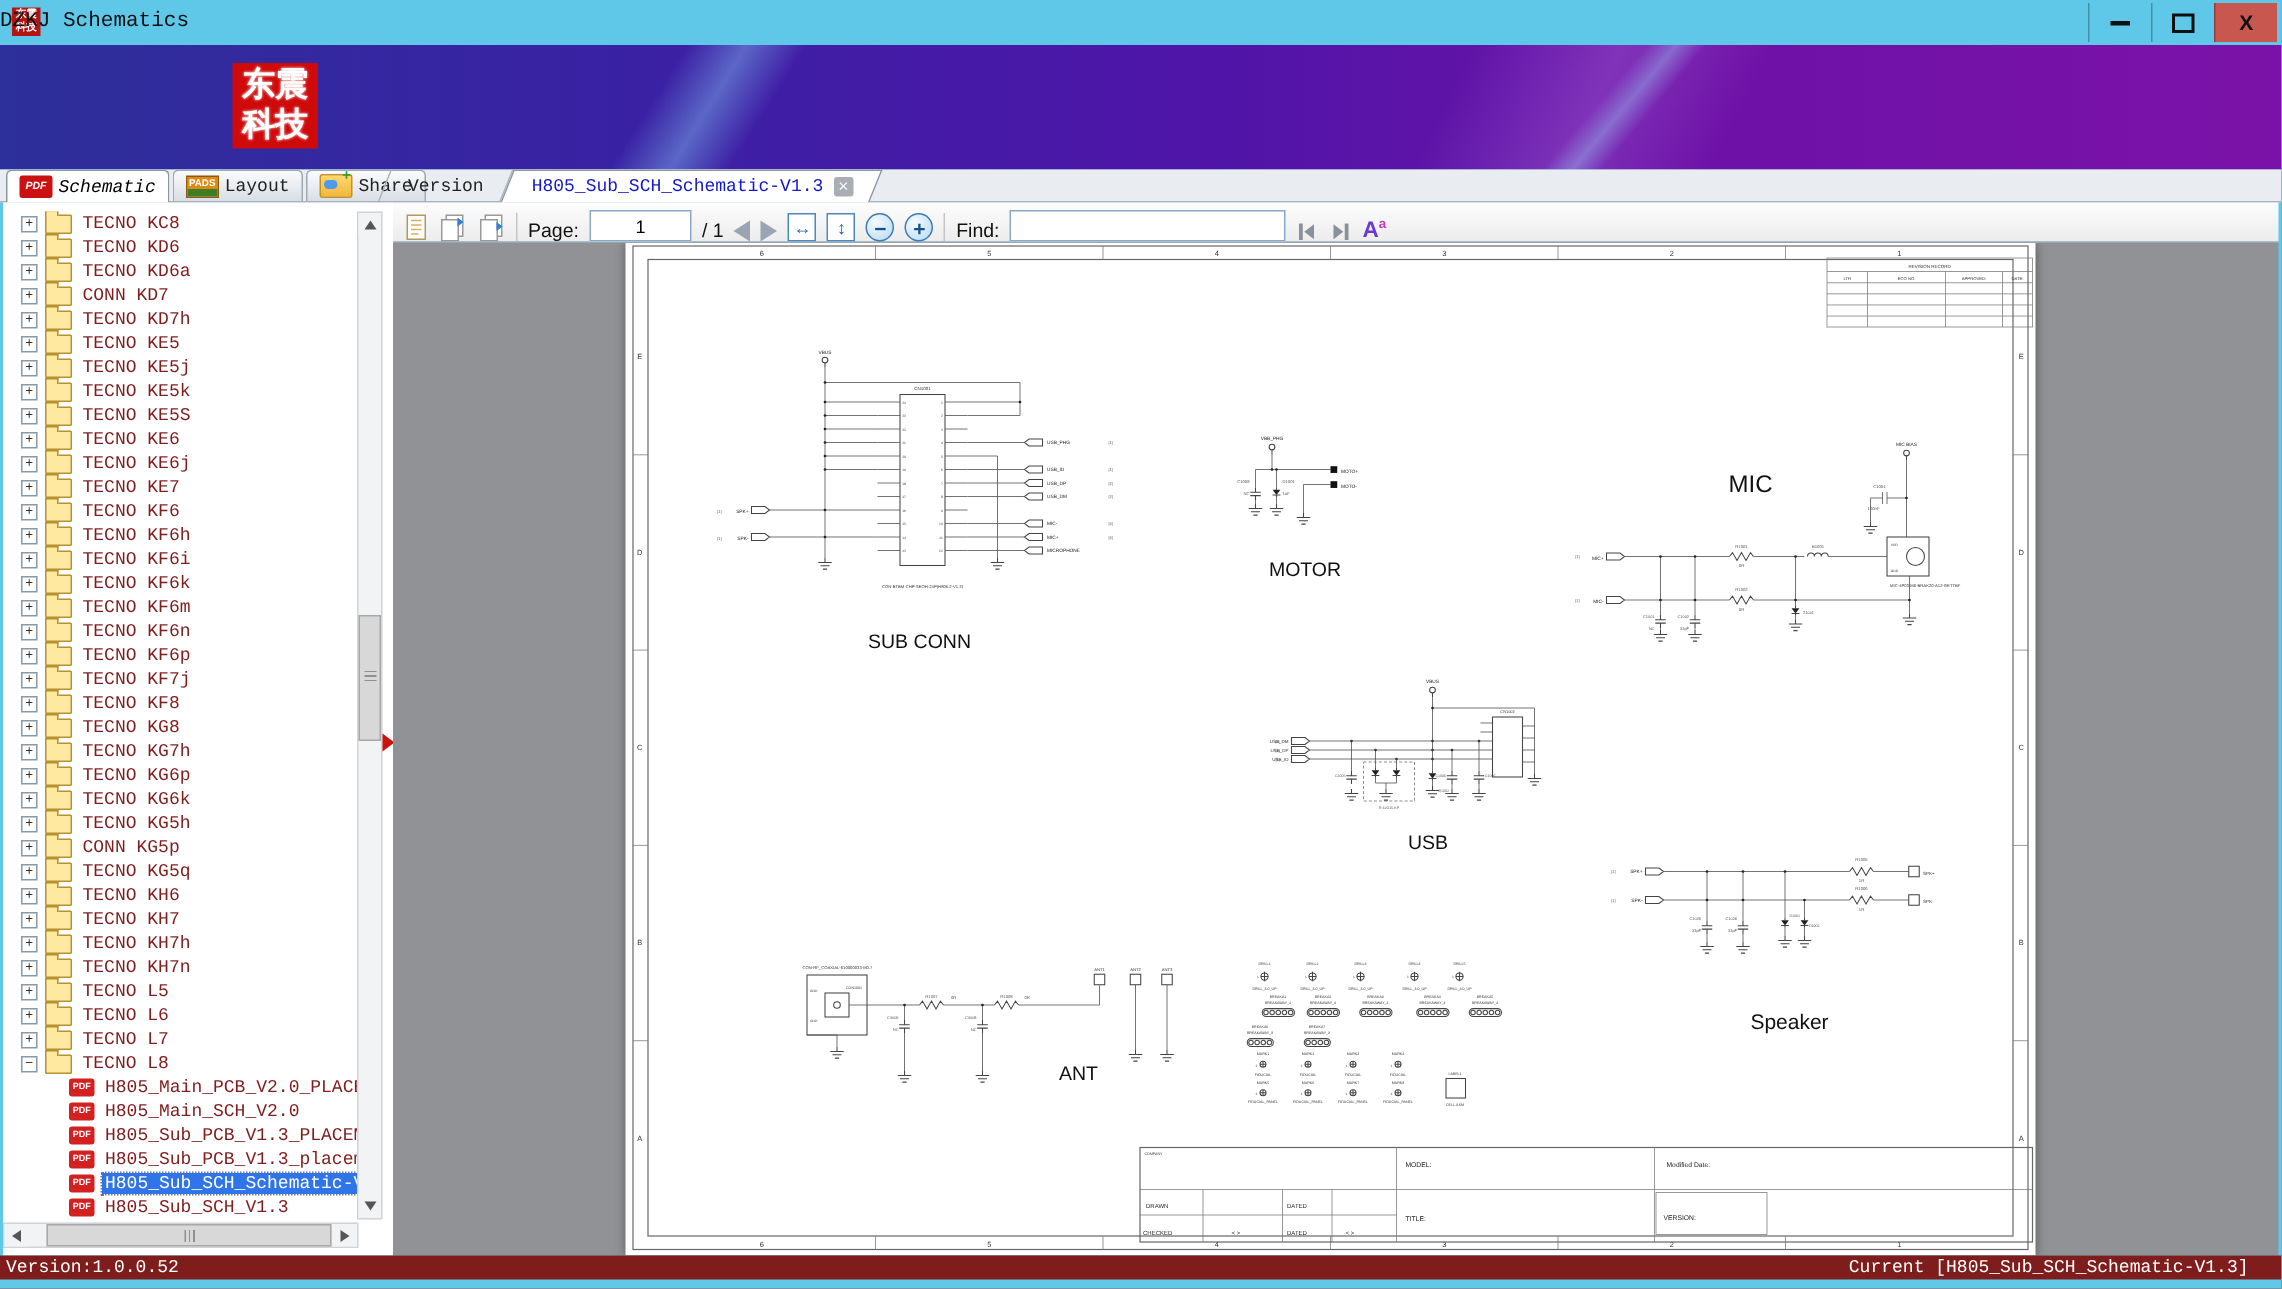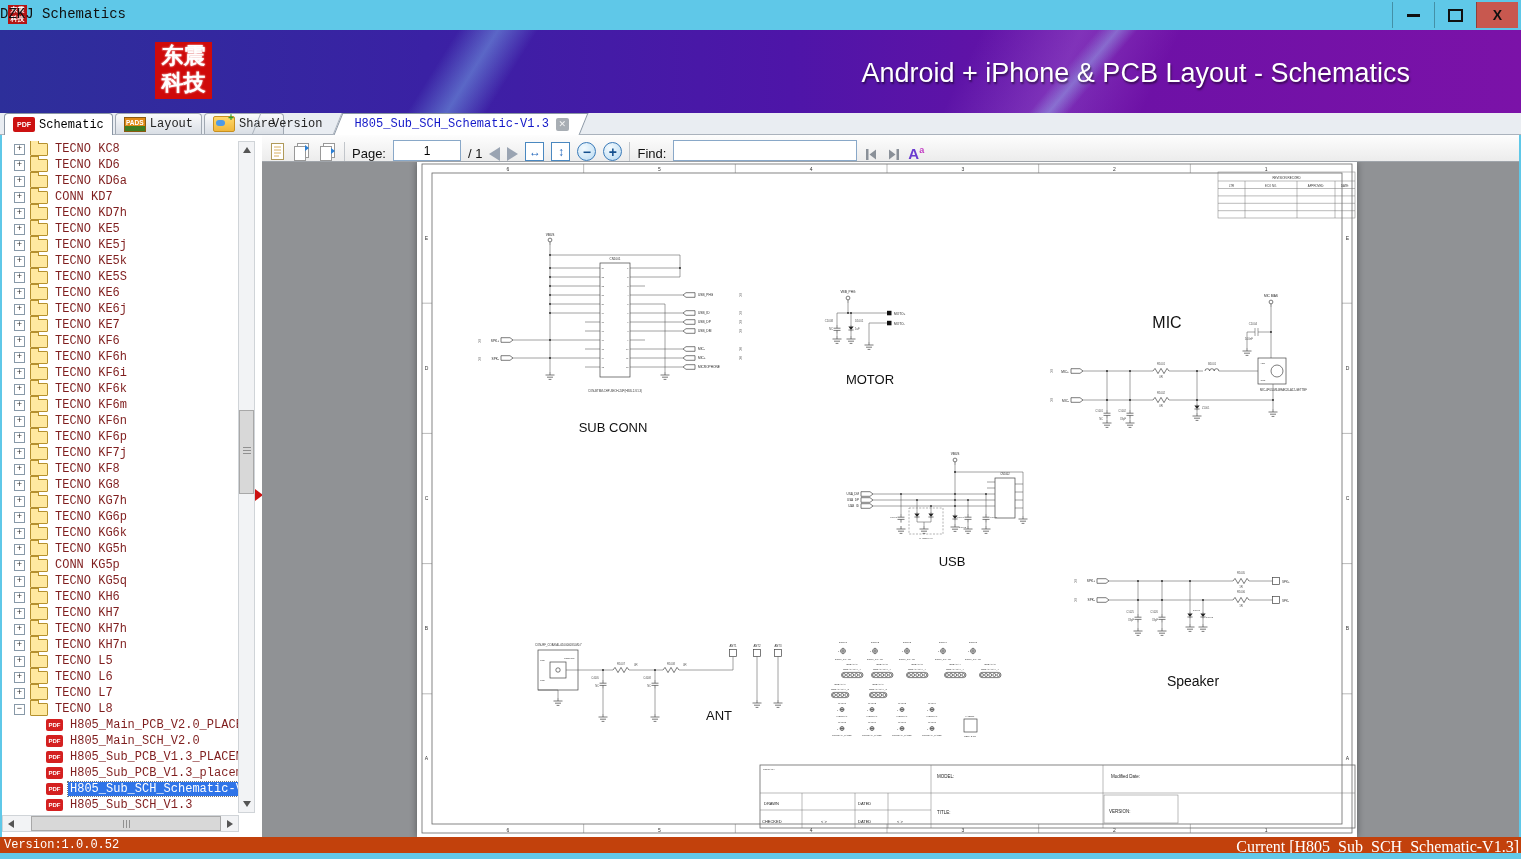--- a/index.html
+++ b/index.html
@@ -36,21 +36,21 @@
   .banner-tagline{position:absolute;right:111px;top:28px;color:#fff;font-size:27px;
     text-shadow:1px 2px 2px rgba(0,0,0,.5);}
   
   .tabbar{position:absolute;left:0;top:113px;width:100%;height:22px;background:#e9edf2;
     border-bottom:1px solid #aab2bc;box-sizing:border-box;
     font-family:"Liberation Mono",monospace;font-size:12px;}
   .apptabs{position:absolute;left:2px;top:0;display:flex;height:22px;}
   .apptab{display:flex;align-items:center;gap:4px;padding:0 8px;height:21px;margin-left:2px;
     background:linear-gradient(#fafbfc,#d9dee5);border:1px solid #a0a8b2;border-bottom:none;
     border-radius:4px 4px 0 0;color:#222;cursor:default;box-sizing:border-box;}
-  .apptab.active{background:#fff;border-color:#8a96a4;height:22px;color:#000;}
+  .apptab.active{background:#fff;border-color:#8a96a4;height:22px;color:#000;font-style:italic;}
   .pdficon-tab{width:22px;height:15px;background:#cc1111;border-radius:2px;color:#fff;font-size:7px;
     font-weight:bold;display:flex;align-items:center;justify-content:center;font-family:"Liberation Sans",sans-serif;}
   .padsicon{width:22px;height:15px;background:linear-gradient(#e08a16 60%,#3f7d22 60%);border:1px solid #8a5a10;
     color:#fff;font-size:6.5px;font-weight:bold;text-align:center;line-height:9px;box-sizing:border-box;
     font-family:"Liberation Sans",sans-serif;}
   .shareicon{width:20px;height:14px;background:linear-gradient(#ffd86b,#f0b73c);border:1px solid #c89020;
     border-radius:2px;position:relative;}
   .shareicon .cloud{position:absolute;left:2px;top:3px;width:9px;height:6px;border-radius:4px;background:#4d9ae8;}
   .shareicon .plus{position:absolute;right:0px;top:-3px;color:#2f9e2f;font-weight:bold;font-size:10px;line-height:10px;}
   .doctabs{position:absolute;left:256px;top:0;display:flex;height:22px;}
@@ -120,24 +120,24 @@
   .zoom-btn{width:19px;height:19px;border-radius:50%;border:1px solid #3a7ab8;
     background:radial-gradient(circle at 35% 30%,#f3fafe,#b8daf2);color:#15508e;font-size:14px;
     font-weight:bold;display:flex;align-items:center;justify-content:center;box-sizing:border-box;}
   .case-icon{font-weight:bold;color:#6a3bd0;font-size:15px;line-height:15px;}
   .case-icon sup{color:#c23ac2;font-size:9px;}
   .canvas{position:absolute;left:0;top:27px;width:100%;height:675px;background:#909295;overflow:hidden;}
   .page{position:absolute;left:155px;top:0;width:940px;height:675px;background:#fff;
     box-shadow:0 0 7px rgba(0,0,0,.4);}
   .page svg{display:block;}
   
-  .statusbar{position:absolute;left:0;top:837px;width:100%;height:22px;background:#c2410c;}
+  .statusbar{position:absolute;left:0;top:837px;width:100%;height:22px;background:#7f1d1d;}
   .statusbar::after{content:"";position:absolute;left:0;bottom:0;width:100%;height:6px;background:#62c8e8;}
   .status-version{position:absolute;left:4px;top:1px;color:#fff;font-family:"Liberation Mono",monospace;font-size:12px;}
-  .status-current{position:absolute;right:2px;top:1px;color:#fff;font-family:Liberation Serif, serif;font-size:16px;}
+  .status-current{position:absolute;right:22px;top:1px;color:#fff;font-family:Liberation Mono, monospace;font-size:12px;}
   
   svg text{font-family:"Liberation Sans",sans-serif;fill:#222;}
   .w{stroke:#555;stroke-width:.55;fill:none;}
   .comp{stroke:#444;stroke-width:.7;fill:none;}
   .dash{stroke:#666;stroke-width:.5;fill:none;stroke-dasharray:2 1.4;}
   .frame{stroke:#666;stroke-width:.8;fill:none;}
   .thin{stroke:#777;stroke-width:.5;fill:none;}
   .dot{fill:#222;}
   .t22{font-size:2.2px;fill:#444;} .t24{font-size:2.4px;fill:#333;} .t26{font-size:2.6px;fill:#333;}
   .t28{font-size:2.8px;fill:#333;} .t3{font-size:3px;fill:#333;} .t32{font-size:3.2px;fill:#222;}
@@ -168,21 +168,20 @@
 </div>
 
 <div class="banner">
   <div class="streak s1"></div>
   <div class="streak s2"></div>
   <div class="streak s3"></div>
   <div class="banner-logo">
     <div>东震</div>
     <div>科技</div>
   </div>
-  <div class="banner-tagline">Android + iPhone &amp; PCB Layout - Schematics</div>
 </div>
 
 <div class="tabbar">
   <div class="apptabs">
     <div class="apptab active">
       <span class="pdficon-tab">PDF</span>
       <span>Schematic</span>
     </div>
     <div class="apptab">
       <span class="padsicon">PADS</span>

